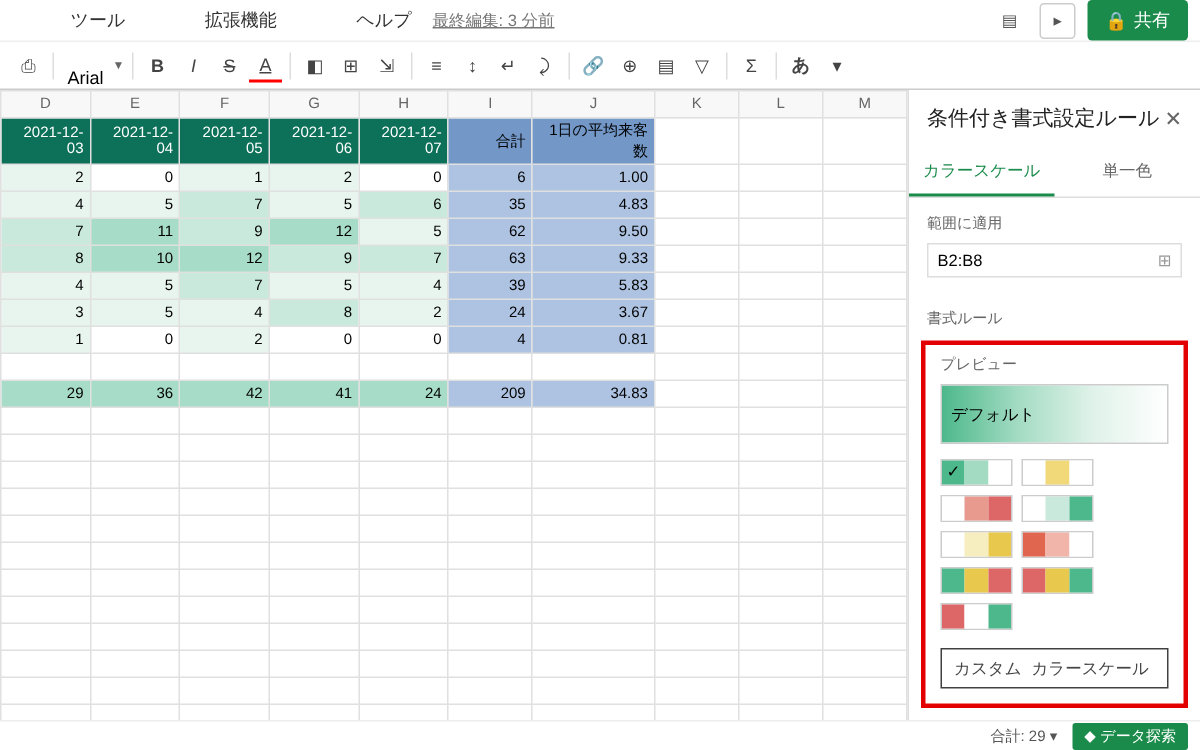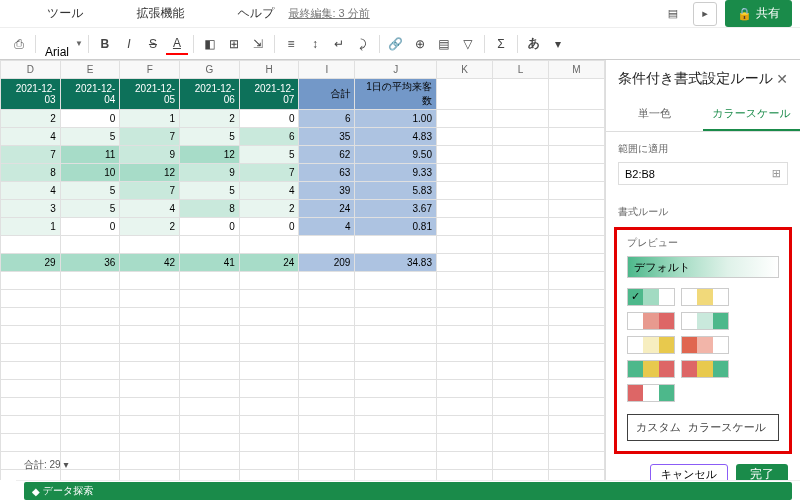--- a/index.html
+++ b/index.html
@@ -39,32 +39,32 @@
     .sb-close { cursor: pointer; color: #666; font-size: 14px; }
     .sb-tabs { display: flex; border-bottom: 1px solid #ddd; }
     .sb-tab { flex: 1; text-align: center; padding: 8px 0; font-size: 11px; cursor: pointer; color: #666; }
     .sb-tab.active { color: #1a8b4a; border-bottom: 2px solid #1a8b4a; }
     .sb-section { padding: 10px 12px; }
     .sb-label { font-size: 10px; color: #666; margin-bottom: 6px; }
     .sb-range { display: flex; align-items: center; border: 1px solid #ddd; padding: 4px 6px; font-size: 11px; justify-content: space-between; }
     .sb-range-icon { color: #999; cursor: pointer; }
     
     .highlight-box { border: 3px solid #e30000; padding: 6px 10px 10px; margin: 0 8px; }
-    .preview-bar { height: 22px; background: linear-gradient(to right, #4db88b, #a2dbc2, #dff2e9, #fff); display: flex; align-items: center; padding: 0 6px; font-size: 11px; margin-top: 4px; border: 1px solid #ccc; }
+    .preview-bar { height: 40px; background: linear-gradient(to right, #4db88b, #a2dbc2, #dff2e9, #fff); display: flex; align-items: center; padding: 0 6px; font-size: 11px; margin-top: 4px; border: 1px solid #ccc; }
     .scale-grid { display: flex; gap: 6px; margin-top: 10px; flex-wrap: wrap; }
     .scale-opt { width: 48px; height: 18px; border: 1px solid #ccc; position: relative; cursor: pointer; display: flex; }
     .scale-opt .seg { flex: 1; }
     .scale-opt .check { position: absolute; left: 3px; top: 1px; font-size: 11px; color: #000; }
     .custom-scale { border: 1px solid #404040; padding: 5px 8px; margin-top: 12px; font-size: 11px; color: #444; font-family: Liberation Mono, monospace; }
     
     .sb-buttons { display: flex; gap: 8px; padding: 10px 12px; justify-content: flex-end; }
     .btn-cancel { border: 1px solid #8b5cf6; background: #fff; padding: 0 10px; font-size: 11px; cursor: pointer; border-radius: 3px; }
     .btn-done { background: #1a8b4a; color: #fff; padding: 2px 14px; font-size: 12px; cursor: pointer; border-radius: 3px; border: none; }
     
-    .statusbar { position: absolute; bottom: 0; left: 16px; right: 0; height: 20px; display: flex; justify-content: flex-end; gap: 10px; padding: 0 8px; font-size: 10px; color: #555; border-top: 1px solid #eee; background: #fff; flex-direction: column; }
+    .statusbar { position: absolute; bottom: 0; left: 0; right: 0; height: 20px; display: flex; align-items: center; justify-content: flex-end; gap: 10px; padding: 0 8px; font-size: 10px; color: #555; border-top: 1px solid #eee; background: #fff; }
     .data-explore { background: #1a8b4a; color: #fff; padding: 2px 8px; border-radius: 2px; cursor: pointer; display: flex; gap: 3px; align-items: center; }
   </style>
 </head>
 <body>
 
 <div class="menubar">
   <span class="menubar-item"><span>ツール</span></span>
   <span class="menubar-item"><span>拡張機能</span></span>
   <span class="menubar-item"><span>ヘルプ</span></span>
   <span class="last-edit">最終編集: 3 分前</span>
@@ -404,22 +404,22 @@
         </tbody>
     </table>
   </div>
 
   <div class="sidebar">
     <div class="sb-header">
       <span class="sb-title">条件付き書式設定ルール</span>
       <span class="sb-close">✕</span>
     </div>
     <div class="sb-tabs">
+      <div class="sb-tab active">カラースケール</div>
       <div class="sb-tab">単一色</div>
-      <div class="sb-tab active">カラースケール</div>
     </div>
     <div class="sb-section">
       <div class="sb-label">範囲に適用</div>
       <div class="sb-range">
         <span>B2:B8</span>
         <span class="sb-range-icon">⊞</span>
       </div>
     </div>
     <div class="sb-section" style="padding-bottom:2px">
       <div class="sb-label">書式ルール</div>

